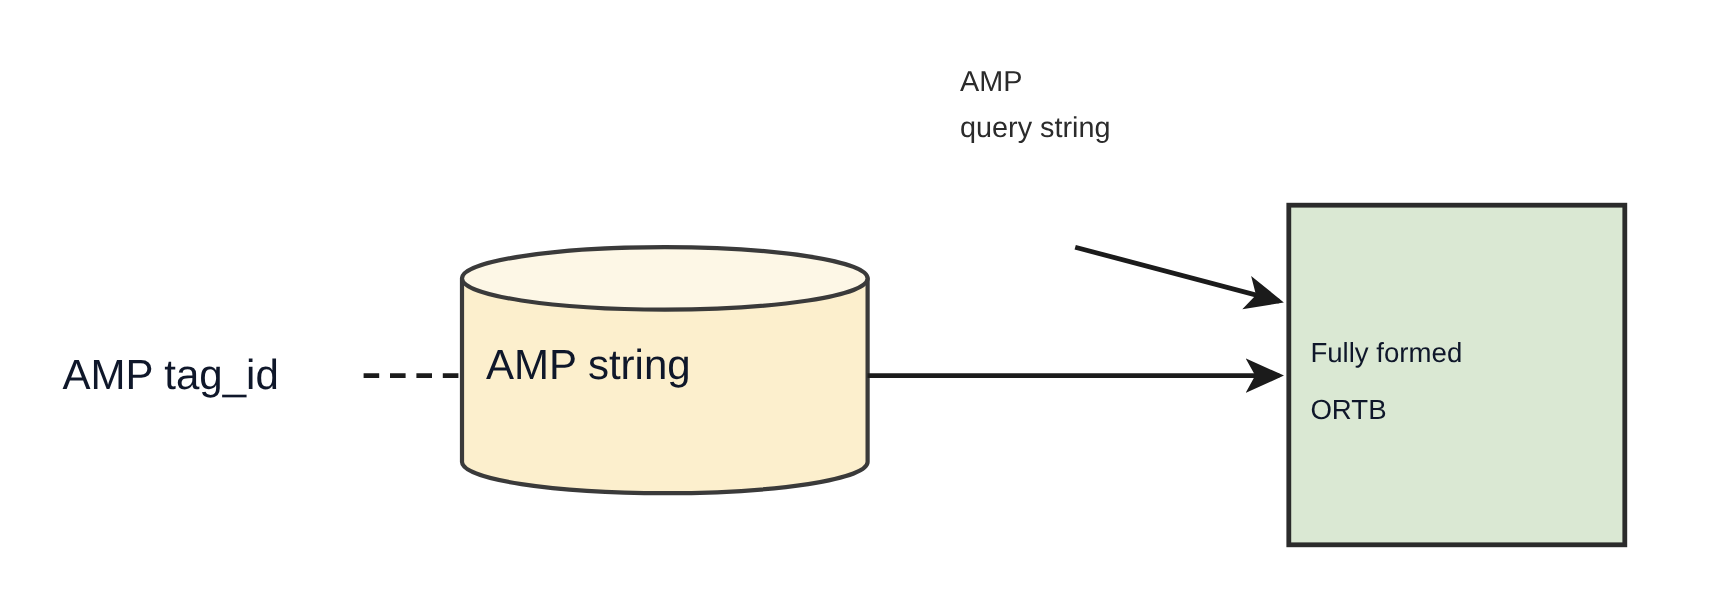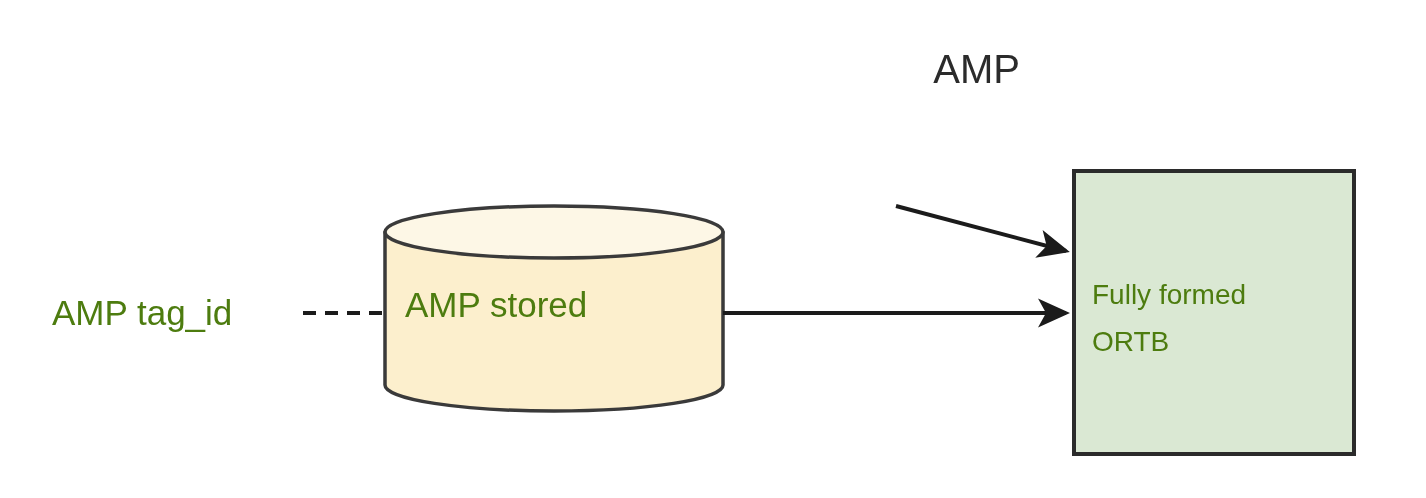--- a/index.html
+++ b/index.html
@@ -19,50 +19,50 @@
   }
   #diagram-svg {
     position: absolute;
     left: 0;
     top: 0;
     width: 1426px;
     height: 498px;
   }
   .diagram-text {
     position: absolute;
-    color: #4d7c0f;
+    color: #0f172a;
     font-family: "Liberation Sans", sans-serif;
     font-size: 35px;
     line-height: 44px;
     white-space: pre;
     letter-spacing: 0px;
   }
   #tagid-label {
     left: 52px;
     top: 291px;
     font-size: 35px;
   }
   #cylinder-label {
     left: 405px;
     top: 281px;
     font-size: 35px;
     line-height: 47px;
   }
   #ortb-label {
     left: 1092px;
     top: 271px;
-    font-size: 28px;
+    font-size: 23px;
     line-height: 47px;
   }
   #qs-label {
     left: 800px;
     top: 50px;
     width: 220px;
-    text-align: right;
-    font-size: 40px;
+    text-align: left;
+    font-size: 24px;
     line-height: 38px;
     color: #2b2b2b;
   }
   .txt-line { display: block; }
 </style>
 </head>
 <body>
 
 <div id="canvas">
 
@@ -84,19 +84,19 @@
 
     <line x1="723" y1="313" x2="1066" y2="313" stroke="#1b1b1b" stroke-width="4" marker-end="url(#arrow-filled)"></line>
 
     <line x1="896" y1="206" x2="1066" y2="251" stroke="#1b1b1b" stroke-width="4" marker-end="url(#arrow-filled)"></line>
 
     <rect x="1074" y="171" width="280" height="283" fill="#dae8d3" stroke="#2b2b2b" stroke-width="4"></rect>
   </svg>
 
   <div class="diagram-text" id="tagid-label">AMP tag_id</div>
 
-  <div class="diagram-text" id="cylinder-label"><span class="txt-line">AMP stored</span></div>
+  <div class="diagram-text" id="cylinder-label"><span class="txt-line">AMP string</span></div>
 
   <div class="diagram-text" id="ortb-label"><span class="txt-line">Fully formed</span><span class="txt-line">ORTB</span></div>
 
-  <div class="diagram-text" id="qs-label"><span class="txt-line">AMP</span></div>
+  <div class="diagram-text" id="qs-label"><span class="txt-line">AMP</span><span class="txt-line">query string</span></div>
 
 </div>
 
 </body></html>

